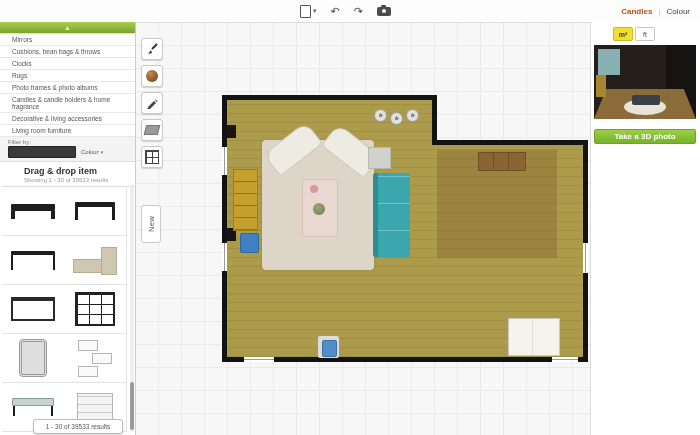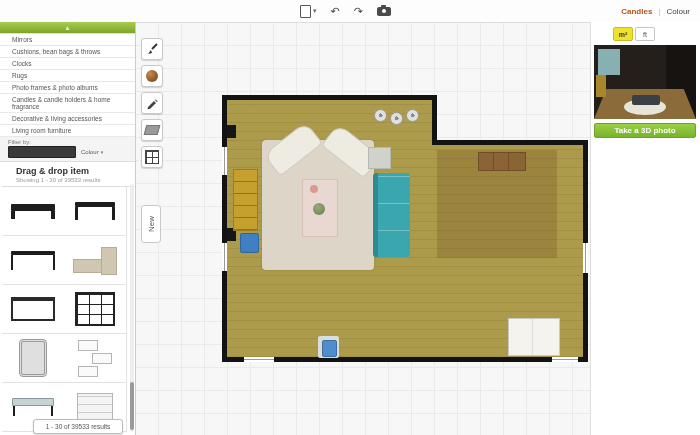--- a/index.html
+++ b/index.html
@@ -65,21 +65,21 @@
     align-items:center;justify-content:center;font-size:7px;color:#dcedb4;cursor:pointer;}
   .cat-list{border-top:1px solid #e0e0e0;}
   .cat-item{padding:2px 4px 2px 12px;font-size:6.5px;line-height:7px;color:#555;
     border-bottom:1px solid #e8e8e8;cursor:pointer;background:#fff;}
   .filter-blk{background:#f4f4f4;border-bottom:1px solid #ddd;padding:2px 6px 3px 8px;}
   .filter-lab{font-size:6px;color:#777;}
   .filter-row{display:flex;align-items:center;gap:5px;margin-top:1px;}
   .kw-select{width:66px;height:10px;background:#3a3a3a;border:1px solid #222;border-radius:1px;cursor:pointer;}
   .colour-dd{font-size:6px;color:#555;display:flex;align-items:center;gap:2px;cursor:pointer;}
   .dd-caret{font-size:5px;color:#777;}
-  .drag-blk{padding:4px 8px 3px 16px;}
+  .drag-blk{padding:4px 8px 3px 24px;}
   .drag-title{font-size:9px;font-weight:bold;color:#333;}
   .showing{font-size:6px;color:#999;margin-top:1px;}
   .grid{display:grid;grid-template-columns:62px 62px;border-top:1px solid #ddd;margin-left:2px;}
   .cell{width:62px;height:48px;border-right:1px solid #e2e2e2;border-bottom:1px solid #e2e2e2;
     display:flex;align-items:center;justify-content:center;background:#fff;cursor:grab;}
   .sbar{position:absolute;right:1px;top:162px;width:4px;height:248px;background:#eee;border-radius:2px;}
   .sbar-thumb{position:absolute;bottom:2px;left:0;width:4px;height:48px;background:#9a9a9a;border-radius:2px;cursor:pointer;}
   .pag-box{position:absolute;left:33px;top:397px;width:88px;height:13px;background:#fff;
     border:1px solid #bbb;border-radius:3px;box-shadow:0 1px 2px rgba(0,0,0,.15);
     display:flex;align-items:center;justify-content:center;font-size:6.5px;color:#555;z-index:5;}
@@ -126,21 +126,21 @@
     font-size:7px;color:#555;display:flex;align-items:center;justify-content:center;cursor:pointer;}
   .unit-btn.active{background:#f0e12f;border-color:#c9bc21;font-weight:bold;color:#333;}
   .preview{position:relative;margin:0 3px;width:102px;height:74px;background:#241f1a;overflow:hidden;cursor:pointer;}
   .pv-wall-r{position:absolute;right:0;top:0;width:30px;height:74px;background:#171310;}
   .pv-window{position:absolute;left:4px;top:4px;width:22px;height:26px;background:#9fd4d8;opacity:.8;}
   .pv-floor{position:absolute;left:0;bottom:0;width:102px;height:30px;background:#8a6b39;
     clip-path:polygon(0 100%,100% 100%,88% 0,12% 0);}
   .pv-rug{position:absolute;left:30px;bottom:4px;width:42px;height:16px;background:#e8e4d8;border-radius:50%;}
   .pv-sofa{position:absolute;left:38px;bottom:14px;width:28px;height:10px;background:#3b3f46;border-radius:2px;}
   .pv-shelf{position:absolute;left:2px;bottom:22px;width:10px;height:22px;background:#a8872e;}
-  .photo-btn{margin:4px 3px 0 3px;width:102px;height:15px;border-radius:2px;border:1px solid #6fa226;
+  .photo-btn{margin:10px 3px 0 3px;width:102px;height:15px;border-radius:2px;border:1px solid #6fa226;
     background:linear-gradient(#9ace45,#77b42a);color:#fff;font-size:8px;font-weight:bold;
     display:flex;align-items:center;justify-content:center;cursor:pointer;box-sizing:border-box;}
 </style>
 </head>
 <body>
 
 <div id="app">
 
   <div id="canvas">
     <div id="room">

